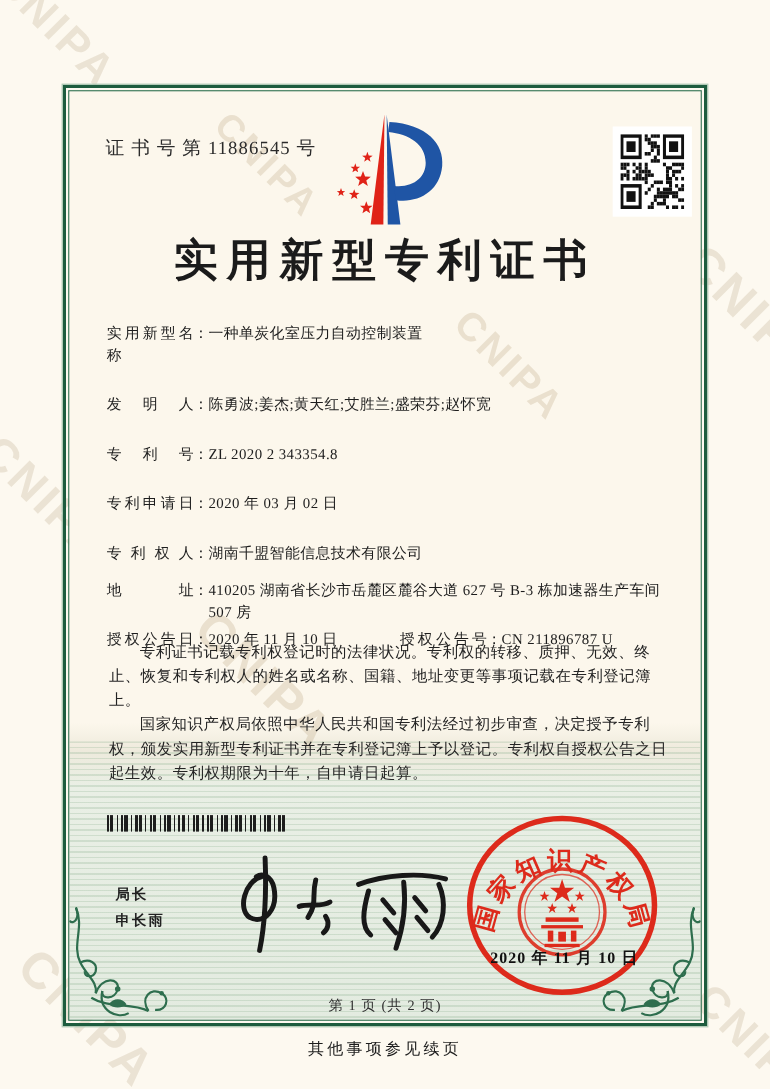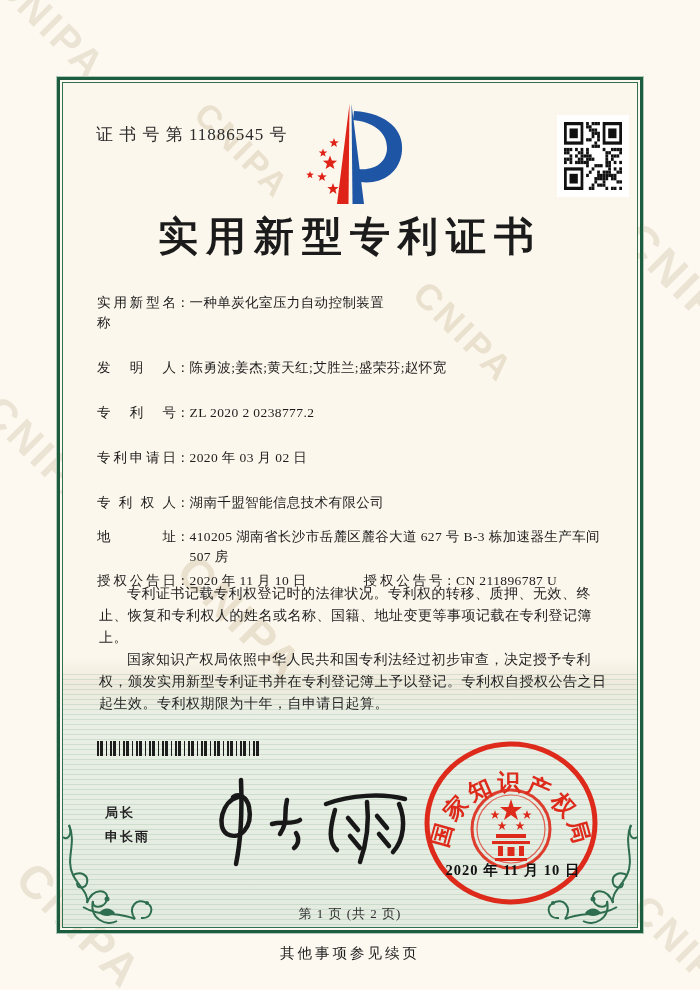--- a/index.html
+++ b/index.html
@@ -287,21 +287,21 @@
         <span class="val">一种单炭化室压力自动控制装置</span>
       </div>
       <div class="row">
         <span class="lbl">发明人</span>
           <span class="colon">：</span>
         <span class="val">陈勇波;姜杰;黄天红;艾胜兰;盛荣芬;赵怀宽</span>
       </div>
       <div class="row">
         <span class="lbl">专利号</span>
           <span class="colon">：</span>
-        <span class="val">ZL 2020 2 0238777.2</span>
+        <span class="val">ZL 2020 2 343354.8</span>
       </div>
       <div class="row">
         <span class="lbl">专利申请日</span>
           <span class="colon">：</span>
         <span class="val">2020 年 03 月 02 日</span>
       </div>
       <div class="row row-patentee">
         <span class="lbl">专利权人</span>
           <span class="colon">：</span>
         <span class="val">湖南千盟智能信息技术有限公司</span>

